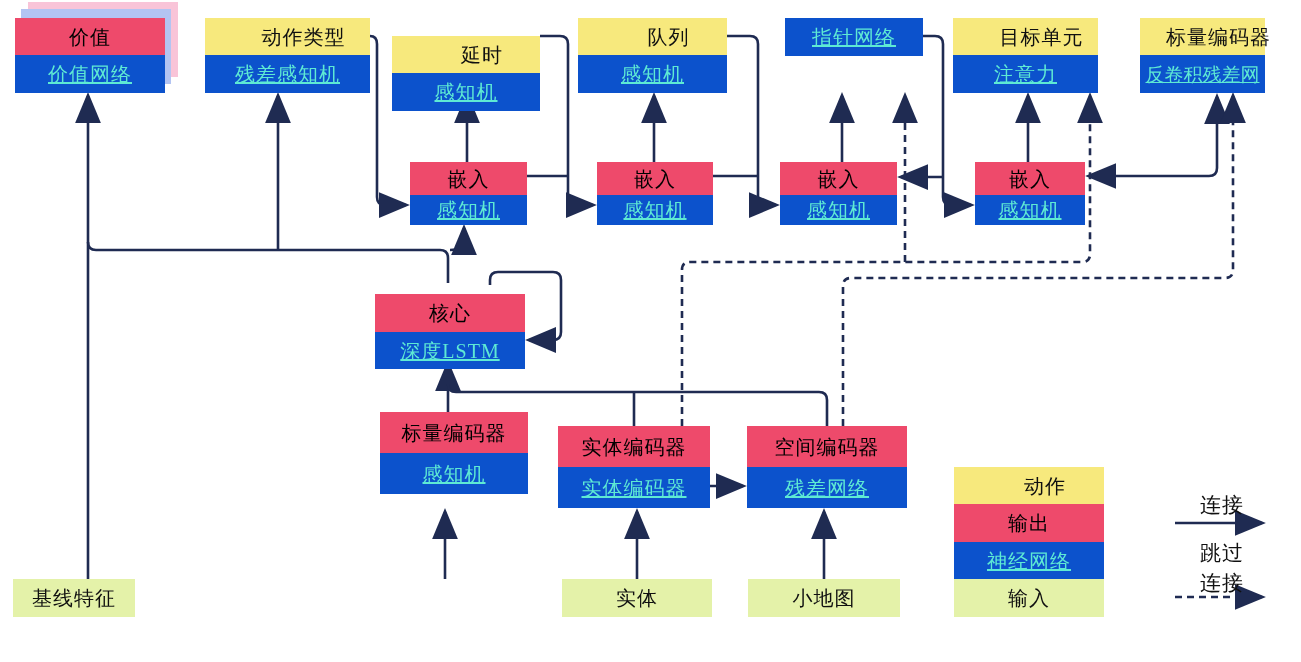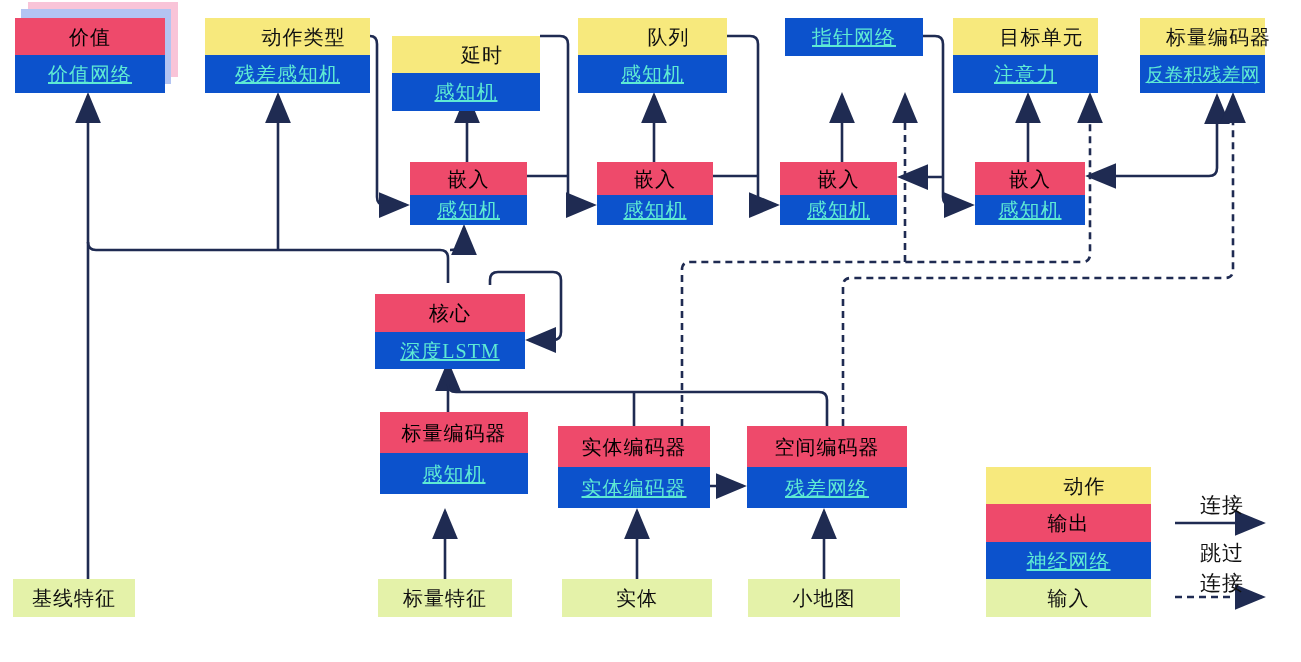--- a/index.html
+++ b/index.html
@@ -140,25 +140,24 @@
   <div class="node" style="left:558px;top:426px;width:152px">
     <div class="sec red" style="height:41px">实体编码器</div>
     <div class="sec blue" style="height:41px">实体编码器</div>
   </div>
   <div class="node" style="left:747px;top:426px;width:160px">
     <div class="sec red" style="height:41px">空间编码器</div>
     <div class="sec blue" style="height:41px">残差网络</div>
   </div>
 
   <div class="gbox" style="left:13px;top:579px;width:122px;height:38px">基线特征</div>
-  <div class="gbox" style="left:378px;top:579px;width:134px;height:38px">标量特征</div>
   <div class="gbox" style="left:562px;top:579px;width:150px;height:38px">实体</div>
   <div class="gbox" style="left:748px;top:579px;width:152px;height:38px">小地图</div>
 
-  <div class="node" style="left:986px;top:467px;width:165px">
+  <div class="node" style="left:954px;top:467px;width:150px">
     <div class="sec yellow" style="height:37px">动作</div>
     <div class="sec red" style="height:38px">输出</div>
     <div class="sec blue" style="height:37px">神经网络</div>
     <div class="sec green" style="height:38px">输入</div>
   </div>
   <div class="legend-label" style="left:1177px;top:491px">连接</div>
   <div class="legend-label" style="left:1177px;top:539px">跳过</div>
   <div class="legend-label" style="left:1177px;top:569px">连接</div>
 
 </div>

